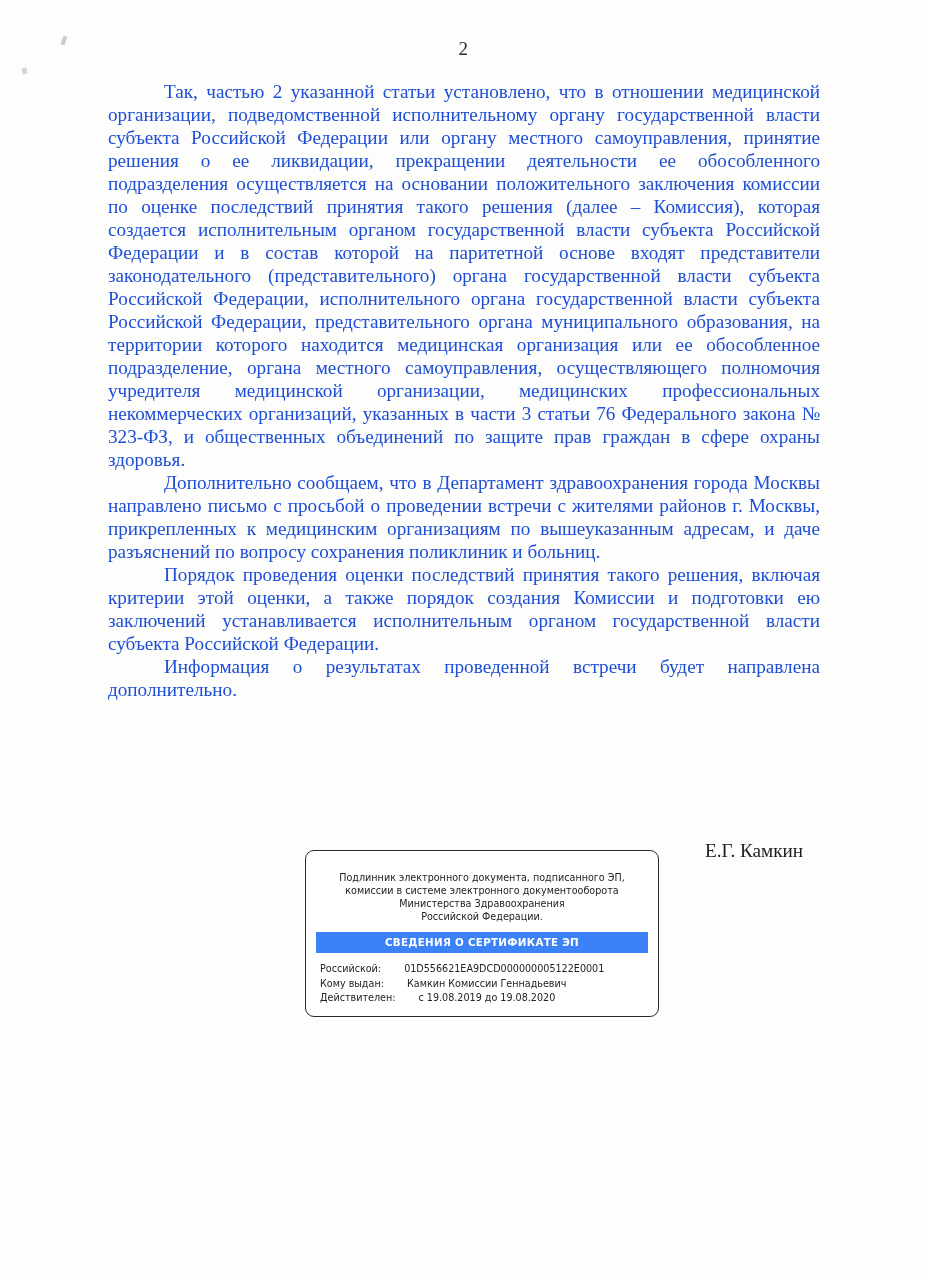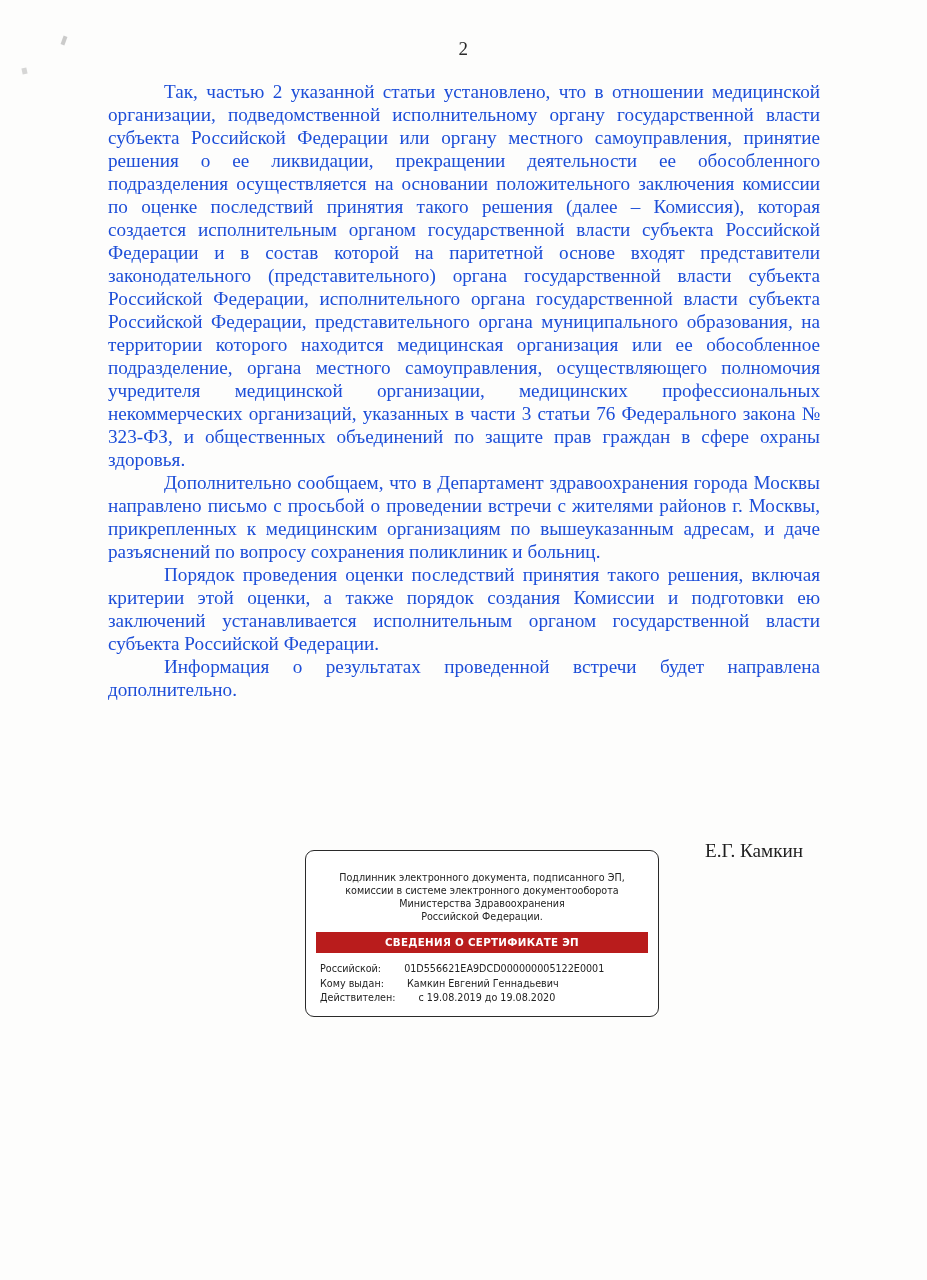--- a/index.html
+++ b/index.html
@@ -86,21 +86,21 @@
   }
   .cert-head {
     text-align: center;
     font-size: 9.6px;
     line-height: 13px;
     color: #222;
     padding: 0 16px;
   }
   .cert-bar {
     margin: 9px 10px 9px 10px;
-    background: #b91c1c;
+    background: #3b82f6;
     color: #ffffff;
     text-align: center;
     font-size: 10.3px;
     font-weight: bold;
     letter-spacing: .3px;
     padding: 4px 0 5px 0;
   }
   .cert-lines {
     padding: 0 14px;
     font-size: 9.6px;
@@ -145,21 +145,21 @@
       <div>Российской Федерации.</div>
     </div>
     <div class="cert-bar">СВЕДЕНИЯ О СЕРТИФИКАТЕ ЭП</div>
     <div class="cert-lines">
       <div class="row">
         <span class="lbl">Российской:</span>
         <span class="val">01D556621EA9DCD000000005122E0001</span>
       </div>
       <div class="row">
         <span class="lbl">Кому выдан:</span>
-        <span class="val">Камкин Евгений Геннадьевич</span>
+        <span class="val">Камкин Комиссии Геннадьевич</span>
       </div>
       <div class="row">
         <span class="lbl">Действителен:</span>
         <span class="val">с 19.08.2019 до 19.08.2020</span>
       </div>
     </div>
   </div>
 
 </div>
 

